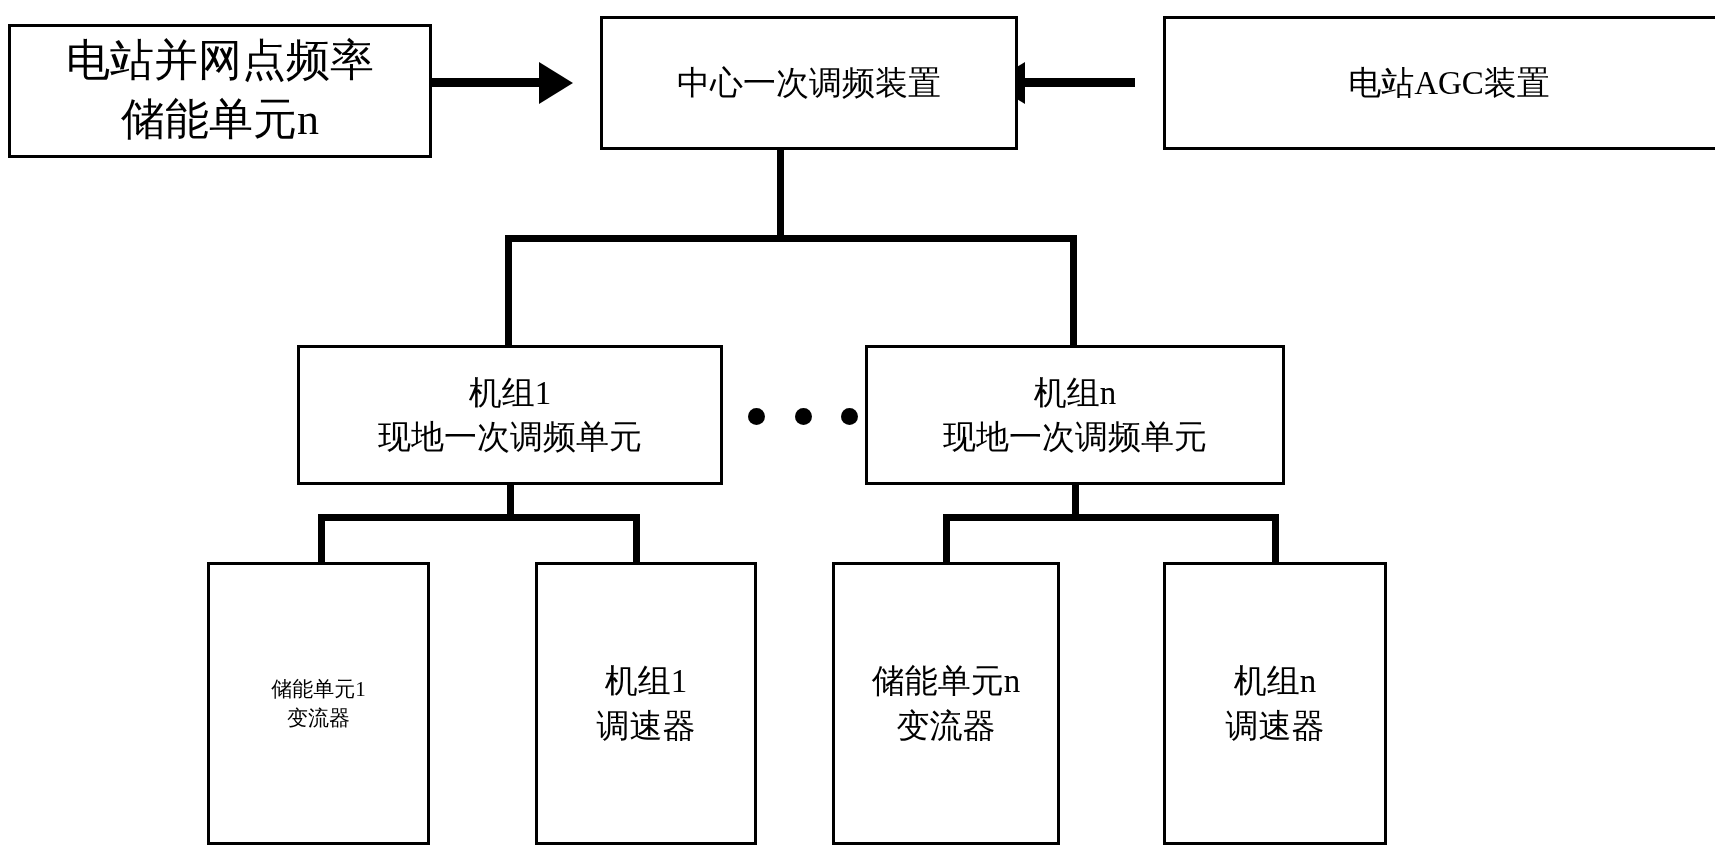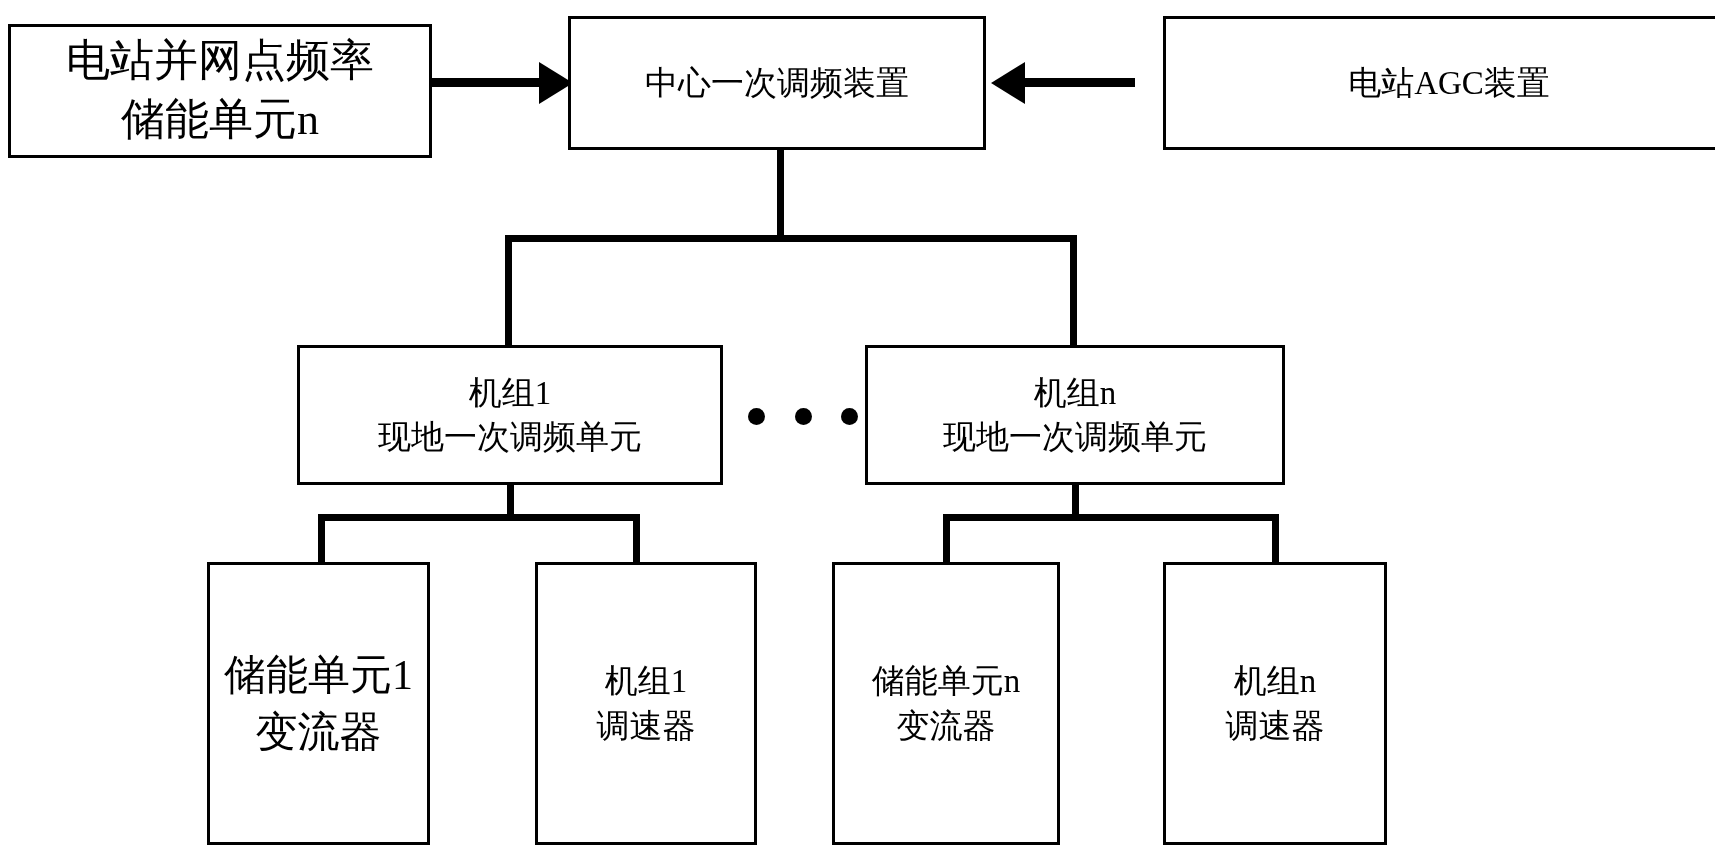--- a/index.html
+++ b/index.html
@@ -32,41 +32,41 @@
     display:block;
     white-space:nowrap;
   }
   
   #node-freq{
     left:8px;  top:24px;  width:424px; height:134px;
     font-size:44px;
     align-items:center;
   }
   #node-center{
-    left:568px; top:16px; width:418px; height:134px;
+    left:600px; top:16px; width:418px; height:134px;
     font-size:33px;
   }
   #node-agc{
     left:1135px; top:16px; width:572px; height:134px;
     font-size:33px;
     margin-left:28px;
   }
   
   #node-unit1{
     left:297px; top:345px; width:426px; height:140px;
     font-size:33px;
   }
   #node-unitn{
     left:865px; top:345px; width:420px; height:140px;
     font-size:33px;
   }
   
   #node-ess1{
     left:207px; top:562px; width:223px; height:283px;
-    font-size:42px;
+    font-size:21px;
   }
   #node-gov1{
     left:535px; top:562px; width:222px; height:283px;
     font-size:33px;
   }
   #node-essn{
     left:832px; top:562px; width:228px; height:283px;
     font-size:33px;
   }
   #node-govn{

